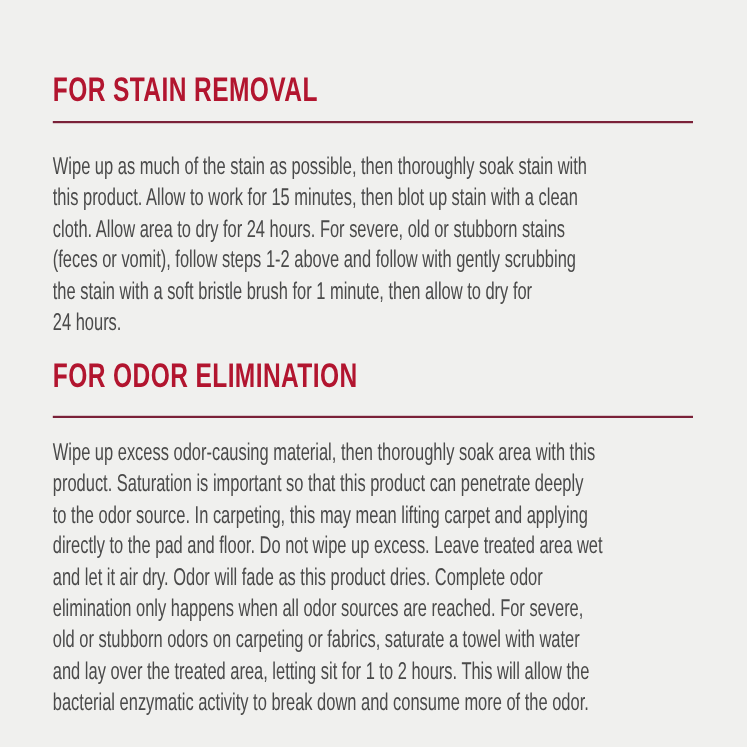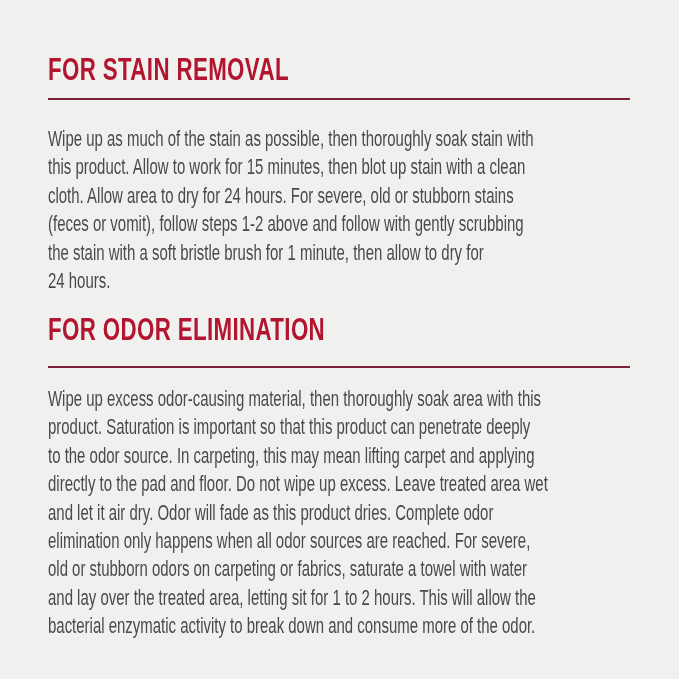--- a/index.html
+++ b/index.html
@@ -8,21 +8,21 @@
     --rule-color:#7a2138;
     --body-text-color:#4a4a4a;
   }
   html,body{margin:0;padding:0;}
   body{
     width:679px;height:679px;
     background:var(--background-color);
     font-family:"Liberation Sans", sans-serif;
     position:relative;overflow:hidden;
   }
-  .panel{position:absolute;inset:0;}
+  .panel{position:absolute;inset:0;margin-top:12px;}
   .heading{
     position:absolute;left:48px;
     color:var(--heading-color);
     font-weight:bold;
     font-size:31px;line-height:34px;
     letter-spacing:0.5px;
     white-space:nowrap;
     transform:scaleX(0.72);
     transform-origin:0 0;
     margin:0;

